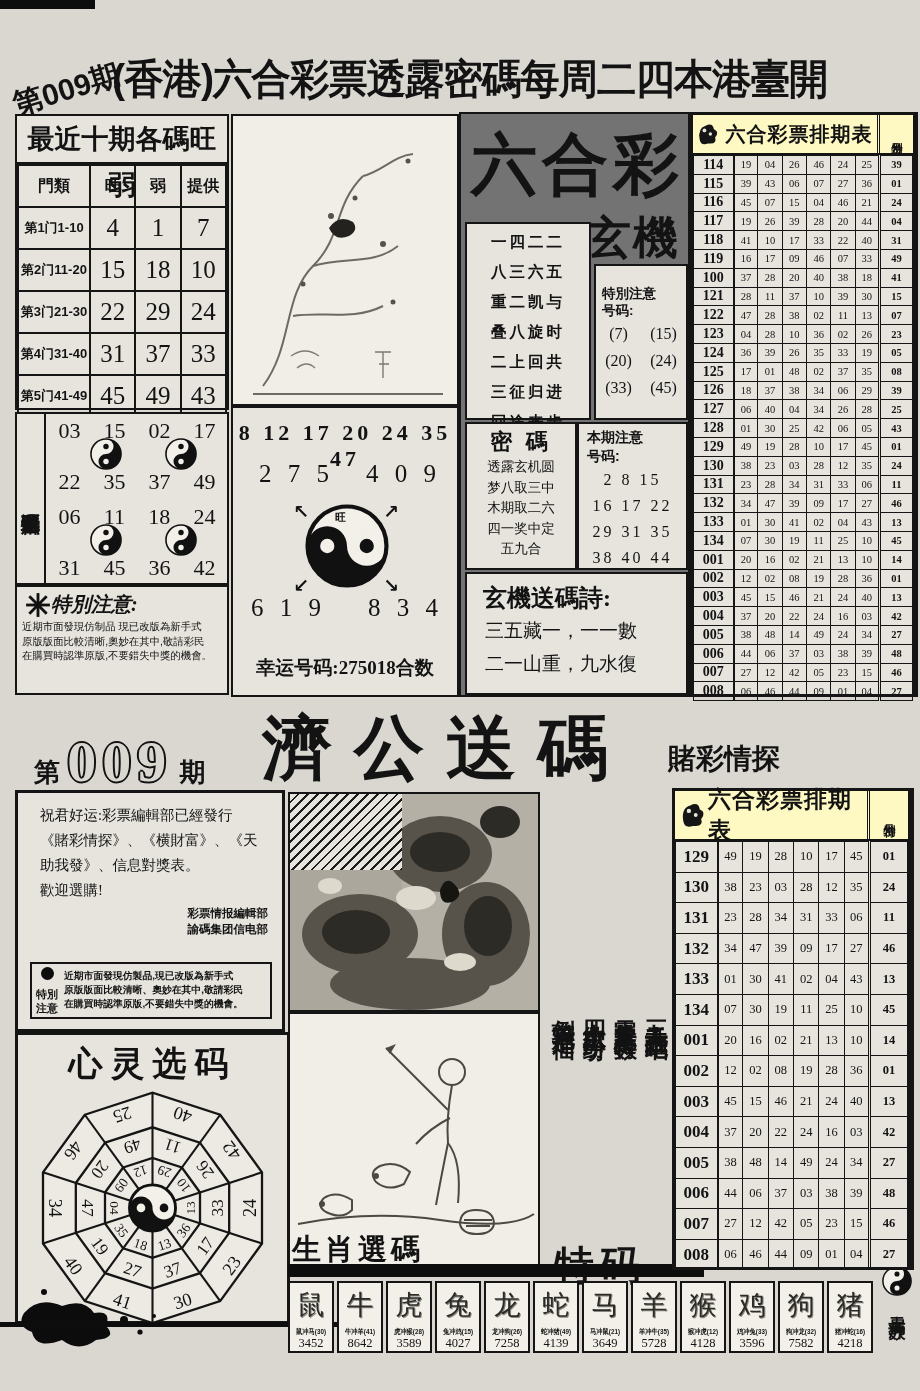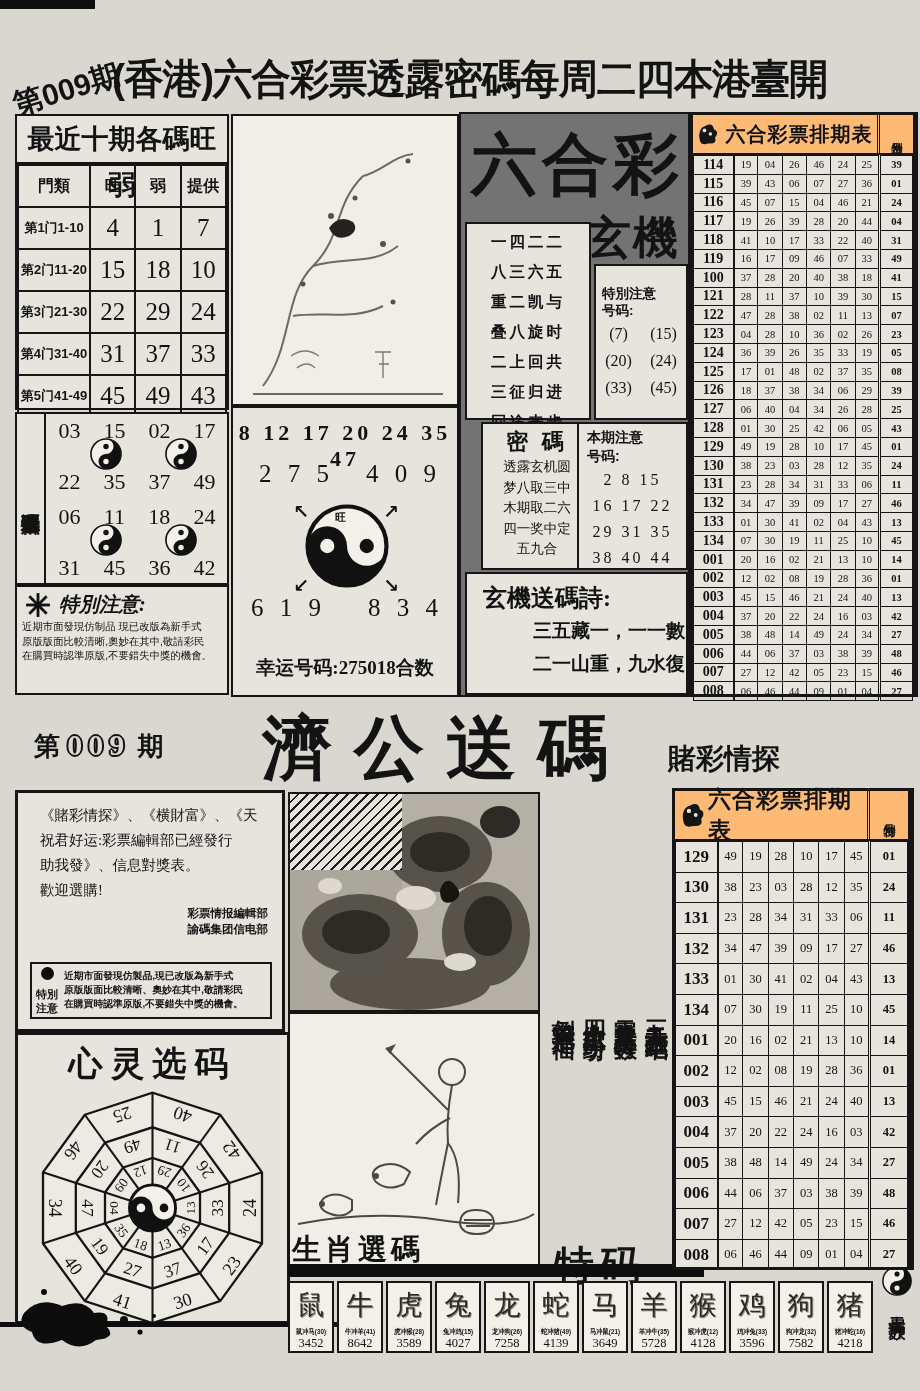--- a/index.html
+++ b/index.html
@@ -20,43 +20,43 @@
   table.hc td.lab{font-size:13px;font-weight:700;}
   table.hc td.num{font-size:25px;font-family:"Liberation Serif",serif;}
   table.hc tr{height:42px;}
   
   .lucky-side{position:absolute;left:0;top:0;bottom:0;width:27px;border-right:2px solid #151515;
               display:flex;align-items:center;justify-content:center;font-size:19px;font-weight:700;}
   .lucky-grid{position:absolute;left:30px;top:0;right:0;bottom:0;}
   .lrow{position:absolute;left:0;right:0;display:flex;justify-content:space-around;font-size:22px;font-family:"Liberation Serif",serif;}
   .yy{display:inline-block;line-height:0;}
   
-  .n-head{display:flex;align-items:center;gap:8px;padding:4px 8px 2px;}
+  .n-head{display:flex;align-items:center;padding:4px 8px 2px;}
   .n-title{font-size:20px;font-weight:700;font-style:italic;font-family:"Liberation Serif",serif;}
   .n-line{font-size:10.4px;line-height:14.5px;padding:0 5px;white-space:nowrap;}
   
   .cmp-row{position:absolute;left:0;right:0;top:12px;text-align:center;font-size:22px;font-weight:600;letter-spacing:4px;font-family:"Liberation Serif",serif;}
   .cmp-n{position:absolute;font-size:25px;letter-spacing:5px;font-family:"Liberation Serif",serif;}
   .cmp-arrow{position:absolute;font-size:19px;font-weight:700;}
   .cmp-foot{position:absolute;left:0;right:0;bottom:14px;text-align:center;font-size:19px;font-weight:700;font-family:"Liberation Serif",serif;border-top:1px solid #44403a00;}
   .yy-lab{position:absolute;font-size:11px;font-weight:700;}
   
   .xj-title{position:absolute;left:10px;top:6px;font-size:66px;font-weight:900;letter-spacing:5px;}
   .xj-sub{position:absolute;right:8px;top:94px;font-size:45px;font-weight:900;letter-spacing:2px;}
   .poem8{line-height:24px;font-size:15.5px;font-weight:700;text-align:center;font-family:"Liberation Serif",serif;padding-top:6px;letter-spacing:3px;}
   .spnum{display:grid;grid-template-columns:1fr 1fr;row-gap:9px;font-size:16px;font-family:"Liberation Serif",serif;text-align:center;padding-top:6px;}
   .sp-title{font-size:13.5px;font-weight:700;line-height:17px;padding:19px 6px 0;}
   .mm-title{font-size:22px;font-weight:900;text-align:center;padding-top:3px;font-family:"Liberation Serif",serif;letter-spacing:4px;}
   .mm-line{font-size:13.5px;line-height:20.5px;text-align:center;font-family:"Liberation Serif",serif;}
   .bq-title{font-size:14px;font-weight:700;line-height:17px;padding:5px 8px 2px;}
   .bq-row{font-size:16px;line-height:26px;text-align:center;font-family:"Liberation Serif",serif;letter-spacing:3px;}
   .sm-title{font-size:24px;font-weight:900;padding:8px 0 0 16px;font-family:"Liberation Serif",serif;}
-  .sm-line{font-size:19px;line-height:33px;padding-left:18px;font-family:"Liberation Serif",serif;font-weight:700;margin-left:48px;}
+  .sm-line{font-size:19px;line-height:33px;padding-left:18px;font-family:"Liberation Serif",serif;font-weight:400;}
   
-  .sched-head{display:flex;align-items:stretch;border-bottom:2px solid #151515;background:#fdba74;}
+  .sched-head{display:flex;align-items:stretch;border-bottom:2px solid #151515;background:#fef9c3;}
   .sched-title{flex:1;display:flex;align-items:center;justify-content:center;font-weight:900;}
   .sp-col-head{display:flex;align-items:center;justify-content:center;border-left:3px double #151515;}
   table.sched{width:100%;border-collapse:collapse;table-layout:fixed;}
   table.sched td{border:1px solid #151515;text-align:center;font-family:"Liberation Serif",serif;padding:0;}
   table.sched td.iss{font-weight:700;border-right:2px solid #151515;}
   table.sched td.sp{border-left:3px double #151515;font-weight:700;}
   
   .issue2{white-space:nowrap;font-weight:700;}
   .hollow{color:#d9d7d0;text-shadow:-2px 0 #131313,2px 0 #131313,0 -2px #131313,0 2px #131313,-1px -1px #131313,1px 1px #131313,-1px 1px #131313,1px -1px #131313;}
   .jg-title{font-size:70px;font-weight:700;letter-spacing:22px;font-family:"Liberation Serif",serif;white-space:nowrap;}
@@ -287,21 +287,21 @@
 
       <span>(7)</span>
           <span>(15)</span>
           <span>(20)</span>
           <span>(24)</span>
           <span>(33)</span>
           <span>(45)</span>
         </div>
     </div>
 
-    <div class="box" style="left:20px;top:308px;width:112px;height:148px;">
+    <div class="box" style="left:4px;top:308px;width:112px;height:148px;">
       <div class="mm-title">密 碼</div>
       <div>
 
       <div class="mm-line">透露玄机圆</div>
           <div class="mm-line">梦八取三中</div>
           <div class="mm-line">木期取二六</div>
           <div class="mm-line">四一奖中定</div>
           <div class="mm-line">五九合</div>
         </div>
     </div>
@@ -667,31 +667,31 @@
             <td style="font-size:10.5px;">01</td>
             <td style="font-size:10.5px;">04</td>
             <td class="sp" style="font-size:10.5px;">27</td>
           </tr>
         </tbody>
     </table>
   </div>
 
   <div class="abs issue2" style="left:34px;top:728px;font-size:26px;">
     <span>第</span>
-    <span class="hollow" style="font-size:30px;letter-spacing:6px;font-family:'Liberation Serif',serif;">009</span>
+    <span class="hollow" style="font-size:58px;letter-spacing:6px;font-family:'Liberation Serif',serif;">009</span>
     <span>期</span>
   </div>
   <div class="abs jg-title" style="left:262px;top:702px;">濟公送碼</div>
   <div class="abs jg-sub" style="left:668px;top:740px;">賭彩情探</div>
 
   <div class="box" style="left:15px;top:790px;width:270px;height:242px;border-width:3px;">
     <div style="padding:10px 10px 0 22px;">
 
-    <div class="greet-line">《賭彩情探》、《横財富》、《天</div>
-        <div class="greet-line">祝君好运:彩票編輯部已經發行</div>
+    <div class="greet-line">祝君好运:彩票編輯部已經發行</div>
+        <div class="greet-line">《賭彩情探》、《横財富》、《天</div>
         <div class="greet-line">助我發》、信息對獎表。</div>
         <div class="greet-line">歡迎選購!</div>
       </div>
     <div class="sig" style="margin:2px 14px 0 0;">
       <div>彩票情报編輯部</div>
       <div>諭碼集团信电部</div>
     </div>
     <div class="gnotice">
       <div class="gn-side">
         <div class="dot-icon"></div>

